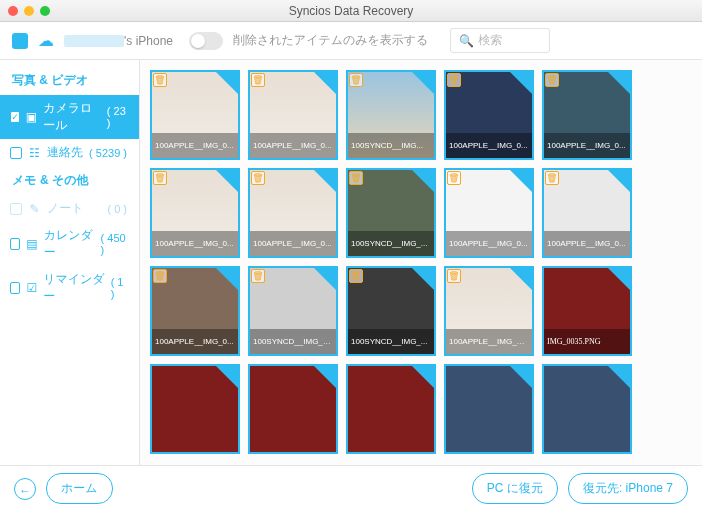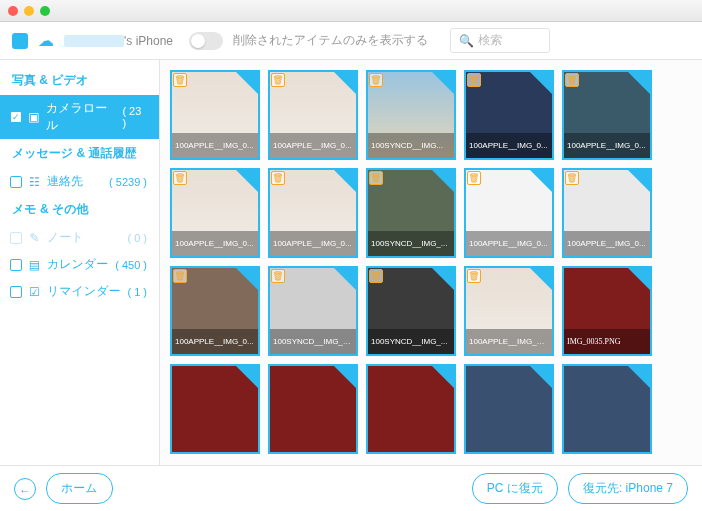--- a/index.html
+++ b/index.html
@@ -34,21 +34,21 @@
   .cloud-icon{color:#2dbaf0;font-size:16px;}
   .device-name{color:#8a8a8a; display:flex; align-items:center; }
   .redact{background:#d6eef9;color:transparent;border-radius:2px;padding:0 30px;height:12px;display:inline-block;}
   .toggle{width:34px;height:18px;background:#e6e6e6;border-radius:9px;position:relative;margin-left:6px;}
   .toggle::after{content:"";width:14px;height:14px;background:#fff;border-radius:50%;position:absolute;top:2px;left:2px;box-shadow:0 1px 2px rgba(0,0,0,.2);}
   .lbl{color:#9a9a9a;}
   .filt{margin-left:auto;color:#9a9a9a;}
   .filt .num{color:#2dbaf0;}
   .search{display:flex;align-items:center;gap:4px;border:1px solid #e2e2e2;border-radius:3px;padding:3px 8px;width:100px;color:#bbb;margin-left:12px;}
   .main{flex:1;display:flex;min-height:0;}
-  .sidebar{width:160px;background:#fff;border-right:1px solid #e4e4e4;padding-top:6px;font-size:12px;color:#2dbaf0;}
+  .sidebar{width:140px;background:#fff;border-right:1px solid #e4e4e4;padding-top:6px;font-size:12px;color:#2dbaf0;}
   .shead{padding:6px 12px;font-weight:600;font-size:12px;}
   .sitem{display:flex;align-items:center;gap:6px;padding:5px 12px 5px 10px;cursor:pointer;}
   .sitem .chk{width:12px;height:12px;border:1px solid #2dbaf0;border-radius:2px;display:flex;align-items:center;justify-content:center;font-size:9px;color:#fff;background:#fff;}
   .sitem.sel{background:#2dbaf0;color:#fff;}
   .sitem.sel .chk{background:#fff;color:#2dbaf0;}
   .sitem .cnt{margin-left:auto;font-size:11px;}
   .sitem.dis{color:#a9d9ef;}
   .sitem.dis .chk{border-color:#cde8f5;}
   .ic{width:13px;height:13px;display:inline-flex;align-items:center;justify-content:center;}
   .grid{flex:1;overflow:auto;padding:10px 10px 0 10px;background:#fcfcfc;}
@@ -76,20 +76,21 @@
 </style>
 </head>
 <body>
 
 <div class="titlebar">
   <div class="dots">
     <div class="dot red"></div>
     <div class="dot yel"></div>
     <div class="dot grn"></div>
   </div>
+  <div class="title">Syncios Data Recovery</div>
 </div>
 
 <div class="toolbar">
   <span class="dev-icon"></span>
   <span class="cloud-icon">☁</span>
   <span class="device-name">
     <span class="redact"></span>
     <span>'s iPhone</span>
   </span>
   <div class="toggle"></div>
@@ -102,21 +103,20 @@
 
 <div class="main">
   <div class="sidebar">
     <div class="shead">写真 &amp; ビデオ</div>
     <div class="sitem sel">
       <span class="chk">✓</span>
       <span class="ic">▣</span>
       <span>カメラロール</span>
       <span class="cnt">( 23 )</span>
     </div>
-    <div class="shead">メッセージ &amp; 通話履歴</div>
     <div class="sitem">
       <span class="chk"></span>
       <span class="ic">☷</span>
       <span>連絡先</span>
       <span class="cnt">( 5239 )</span>
     </div>
     <div class="shead">メモ &amp; その他</div>
     <div class="sitem dis">
       <span class="chk"></span>
       <span class="ic">✎</span>

